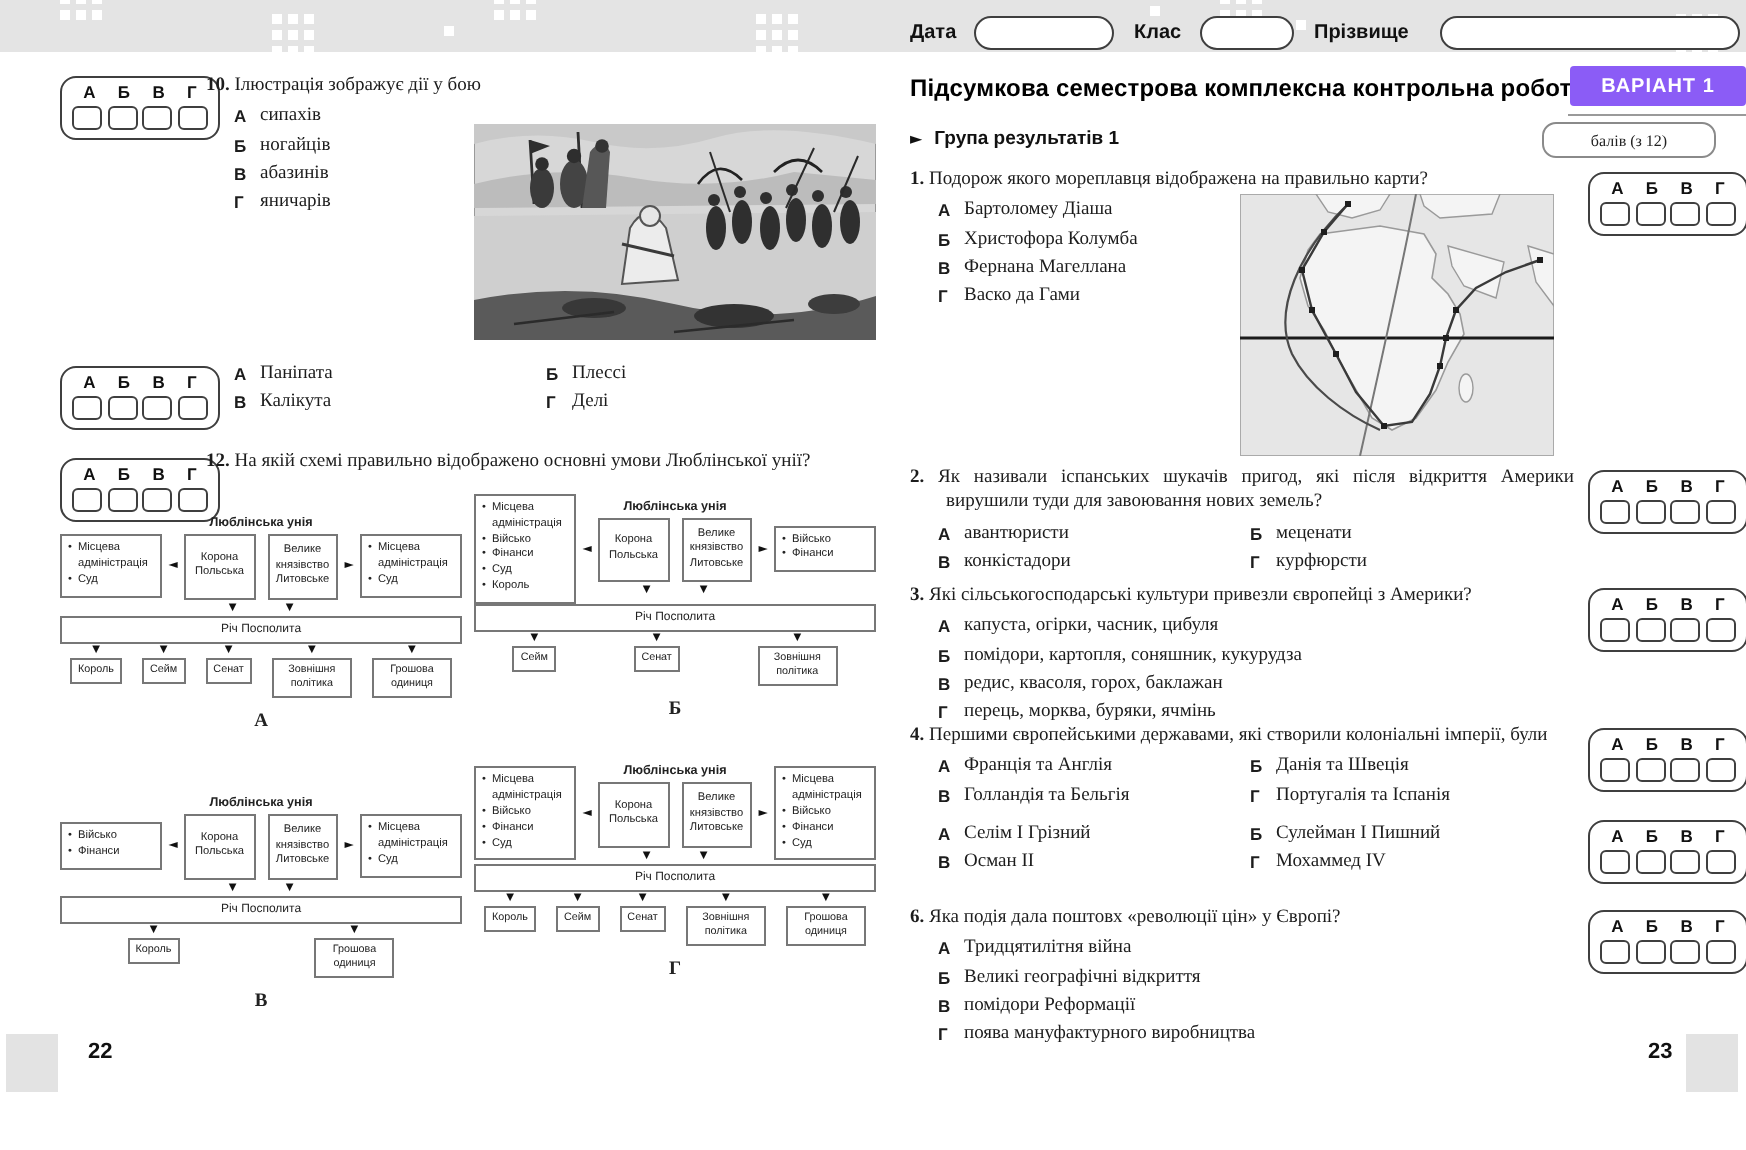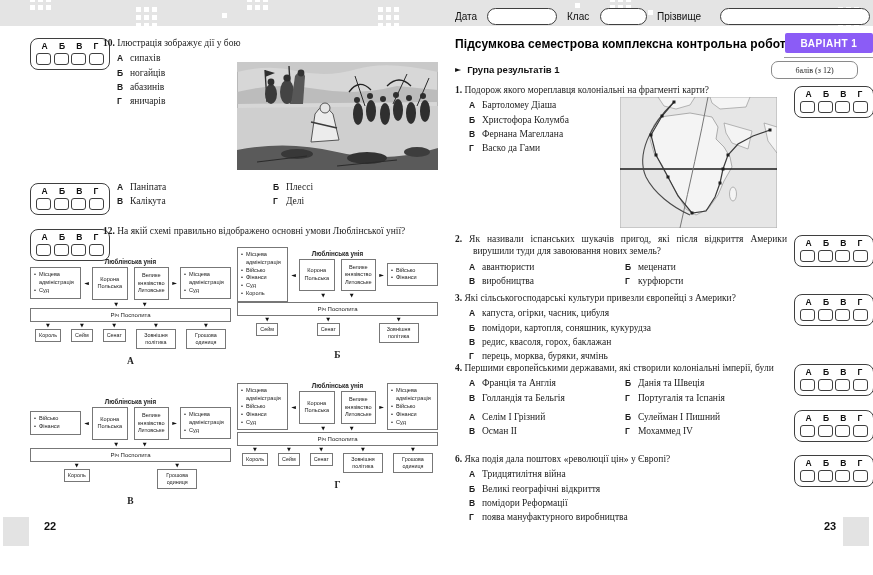--- a/index.html
+++ b/index.html
@@ -48,21 +48,21 @@
   .s-varr{display:flex;justify-content:space-around;font-size:5px;padding:1px 10px;color:#111;font-family:"DejaVu Sans",sans-serif}
   .s-bar{border:1px solid #777;background:#fff;text-align:center;font-size:6px;padding:3px 0}
   .s-bottom{display:flex;justify-content:space-around;align-items:flex-start}
   .s-bcell{display:flex;flex-direction:column;align-items:center}
   .s-bcell .sv{font-size:5px;color:#111;font-family:"DejaVu Sans",sans-serif;line-height:1.4}
   .s-bbox{border:1px solid #777;background:#fff;font-size:5.4px;line-height:1.3;text-align:center;
           padding:2px 3px;max-width:40px;min-height:12px;display:flex;align-items:center;justify-content:center}
   .s-label{text-align:center;font-weight:bold;font-size:9.5px;margin-top:7px;font-family:"Liberation Serif",serif}
 
   
-  .field-label{position:absolute;font-family:"Liberation Sans",sans-serif;font-weight:normal;font-size:10px;color:#111}
+  .field-label{position:absolute;font-family:"Liberation Sans",sans-serif;font-weight:bold;font-size:10px;color:#111}
   .field-box{position:absolute;height:17px;border:1.4px solid #3f3f3f;border-radius:9px;background:#fff}
   .page-title{position:absolute;font-family:"Liberation Sans",sans-serif;font-weight:bold;font-size:12px;
               color:#000;white-space:nowrap;letter-spacing:.1px}
   .variant-badge{position:absolute;background:#8b5cf6;color:#fff;font-family:"Liberation Sans",sans-serif;
                  font-weight:bold;font-size:10px;width:88px;height:20px;display:flex;align-items:center;
                  justify-content:center;border-radius:2px;letter-spacing:.5px}
   .col-rule{position:absolute;background:#9a9a9a;height:1px}
   .score-box{position:absolute;width:87px;height:18px;border:1.2px solid #8a8a8a;border-radius:7px;background:#fff;
              font-size:8px;display:flex;align-items:center;justify-content:center;color:#222}
   .group-row{position:absolute;display:flex;align-items:center;gap:6px;
@@ -489,21 +489,21 @@
   <div class="score-box" style="left:771px;top:61px">балів (з 12)</div>
 
   <div class="group-row" style="left:455px;top:64px">
     <span class="tri">►</span>
     <span>Група результатів 1</span>
   </div>
 
   <div class="q" style="left:455px;top:84px;width:330px">
     <div class="qhead">
       <b class="qnum">1.</b>
-      <span>Подорож якого мореплавця колоніальні на фрагменті карти?</span>
+      <span>Подорож якого мореплавця відображена на правильно карти?</span>
     </div>
     <div class="opts" style="width:160px">
         <div class="opt">
         <span class="ok">А</span>
         <span>Бартоломеу Діаша</span>
       </div>
         <div class="opt">
         <span class="ok">Б</span>
         <span>Христофора Колумба</span>
       </div>
@@ -578,21 +578,21 @@
         <div class="opt">
         <span class="ok">А</span>
         <span>авантюристи</span>
       </div>
         <div class="opt">
         <span class="ok">Б</span>
         <span>меценати</span>
       </div>
         <div class="opt">
         <span class="ok">В</span>
-        <span>виробництва</span>
+        <span>конкістадори</span>
       </div>
         <div class="opt">
         <span class="ok">Г</span>
         <span>курфюрсти</span>
       </div>
       </div>
   </div>
   <div class="ans-card" style="left:794px;top:235px">
     <div class="ans-letters">
         <span>А</span>

